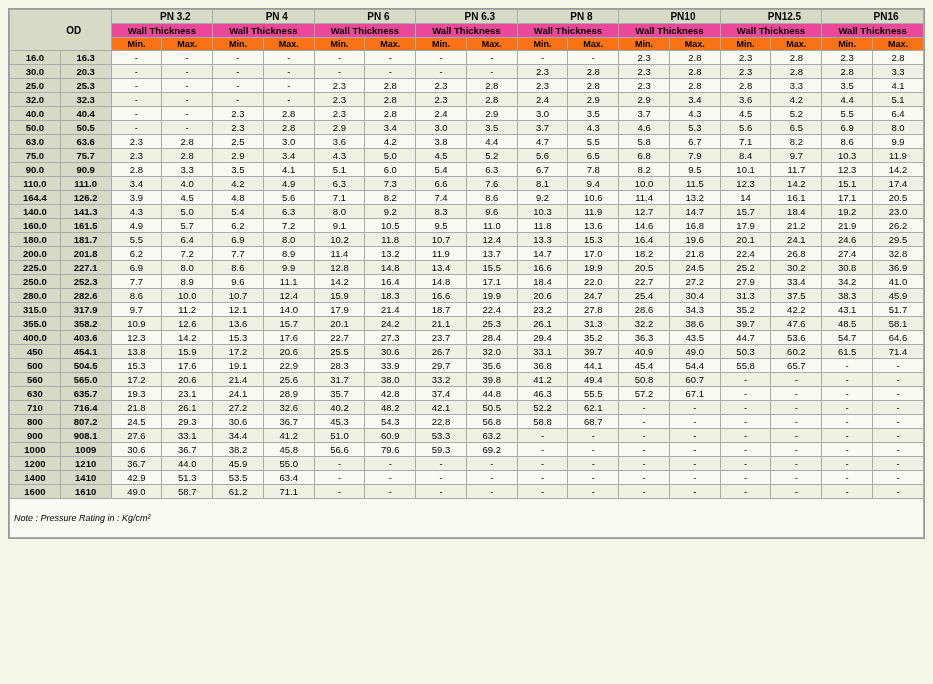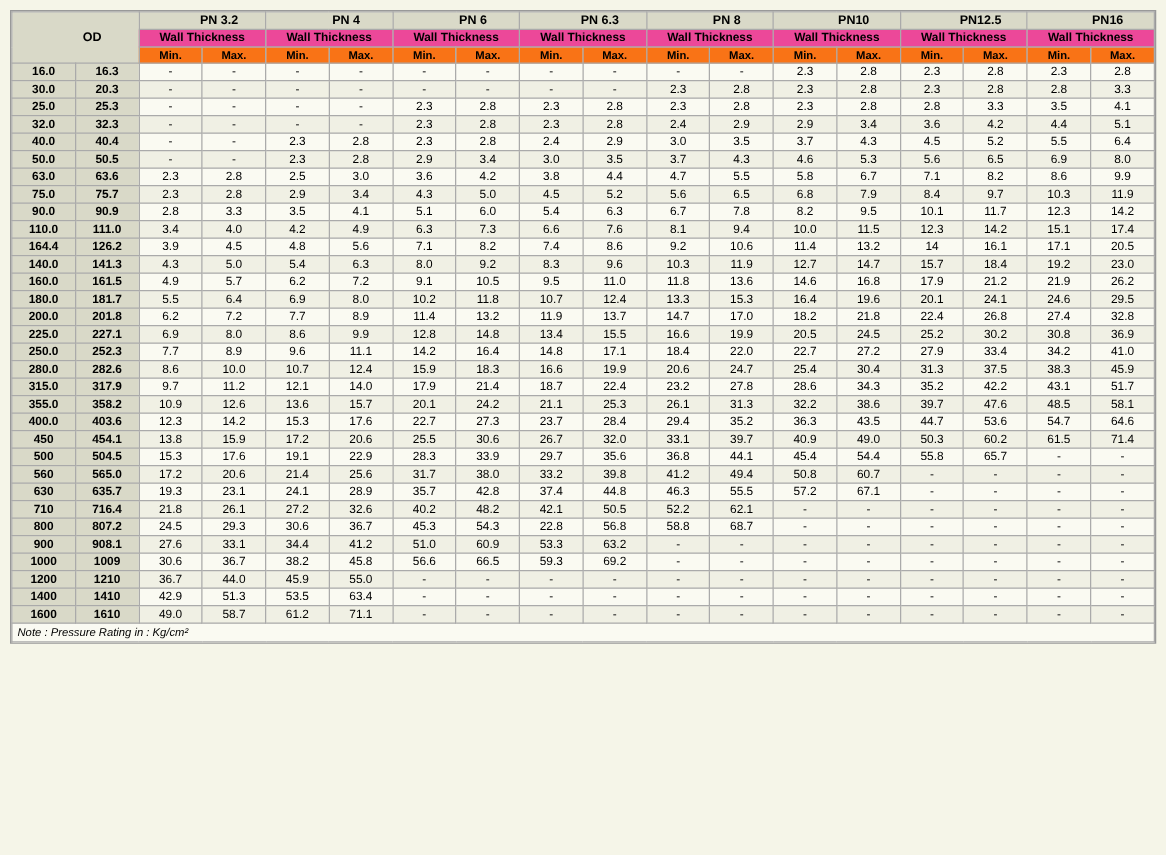--- a/index.html
+++ b/index.html
@@ -52,21 +52,21 @@
       background: #fafaf2;
     }
     .od-col {
       background: #d9d9c8 !important;
     }
     .note-row td {
       background: #e8e8d8;
       text-align: left;
       font-style: italic;
       font-size: 9px;
-      padding: 2px 4px;
+      padding: 14px 4px;
     }
   </style>
 </head>
 <body>
 
 <div class="table-container">
   <table>
     <thead>
 
       <tr class="header-row-1">
@@ -673,21 +673,21 @@
           <td>-</td>
         </tr>
         <tr>
           <td class="od-col">1000</td>
           <td class="od-col">1009</td>
           <td>30.6</td>
           <td>36.7</td>
           <td>38.2</td>
           <td>45.8</td>
           <td>56.6</td>
-          <td>66.5</td>
+          <td>79.6</td>
           <td>59.3</td>
           <td>69.2</td>
           <td>-</td>
           <td>-</td>
           <td>-</td>
           <td>-</td>
           <td>-</td>
           <td>-</td>
           <td>-</td>
           <td>-</td>

